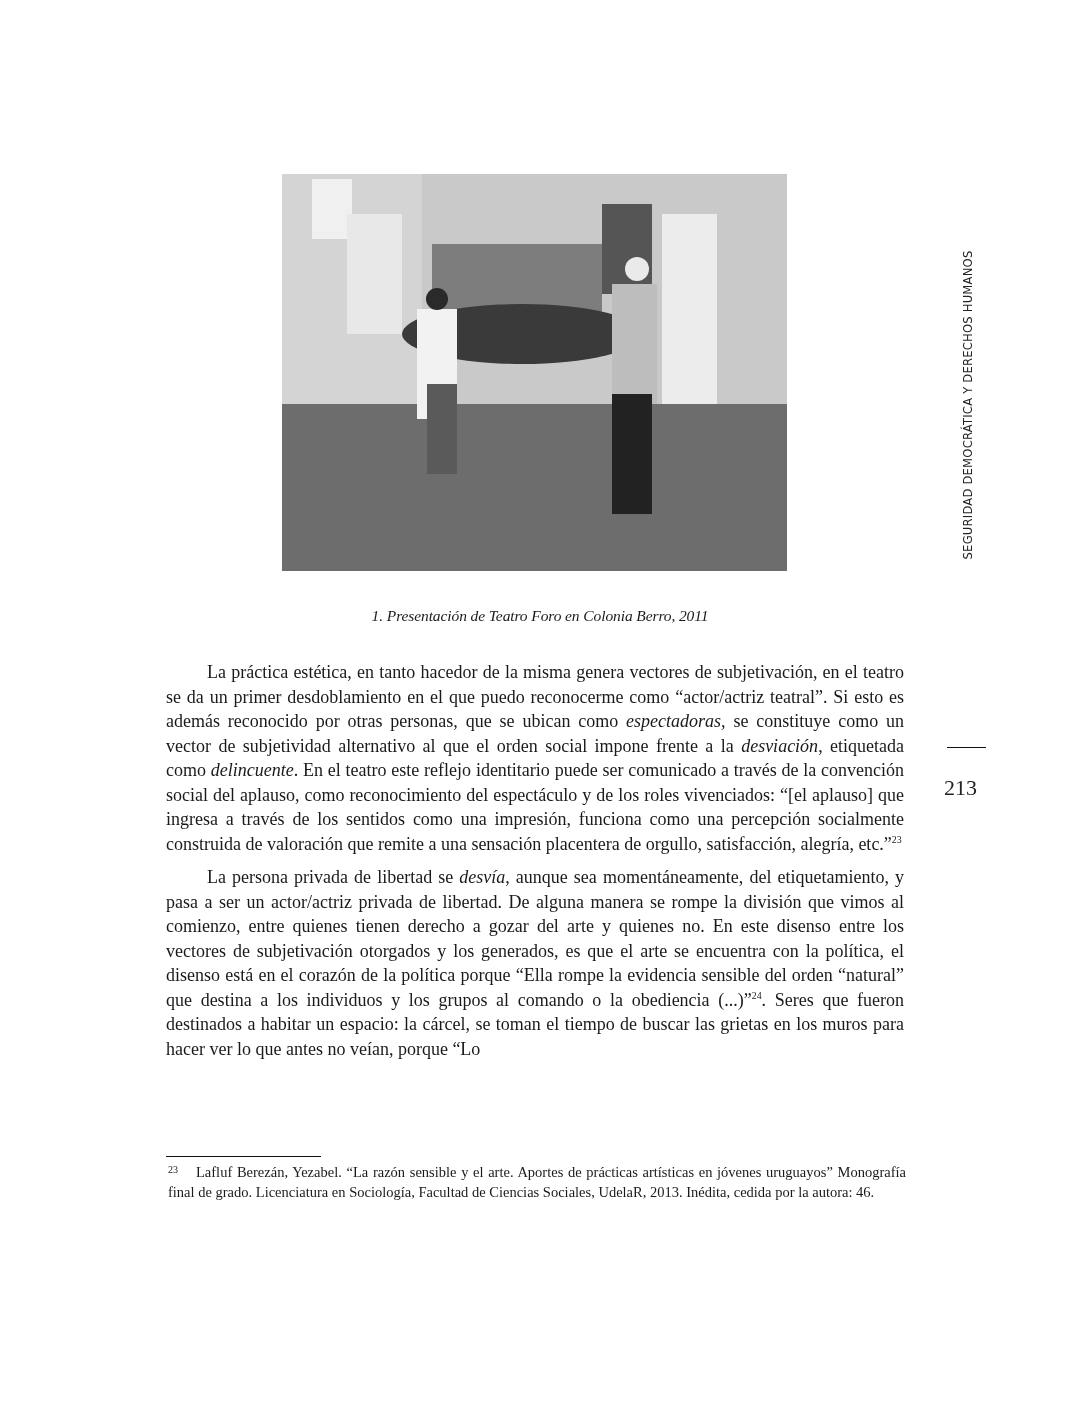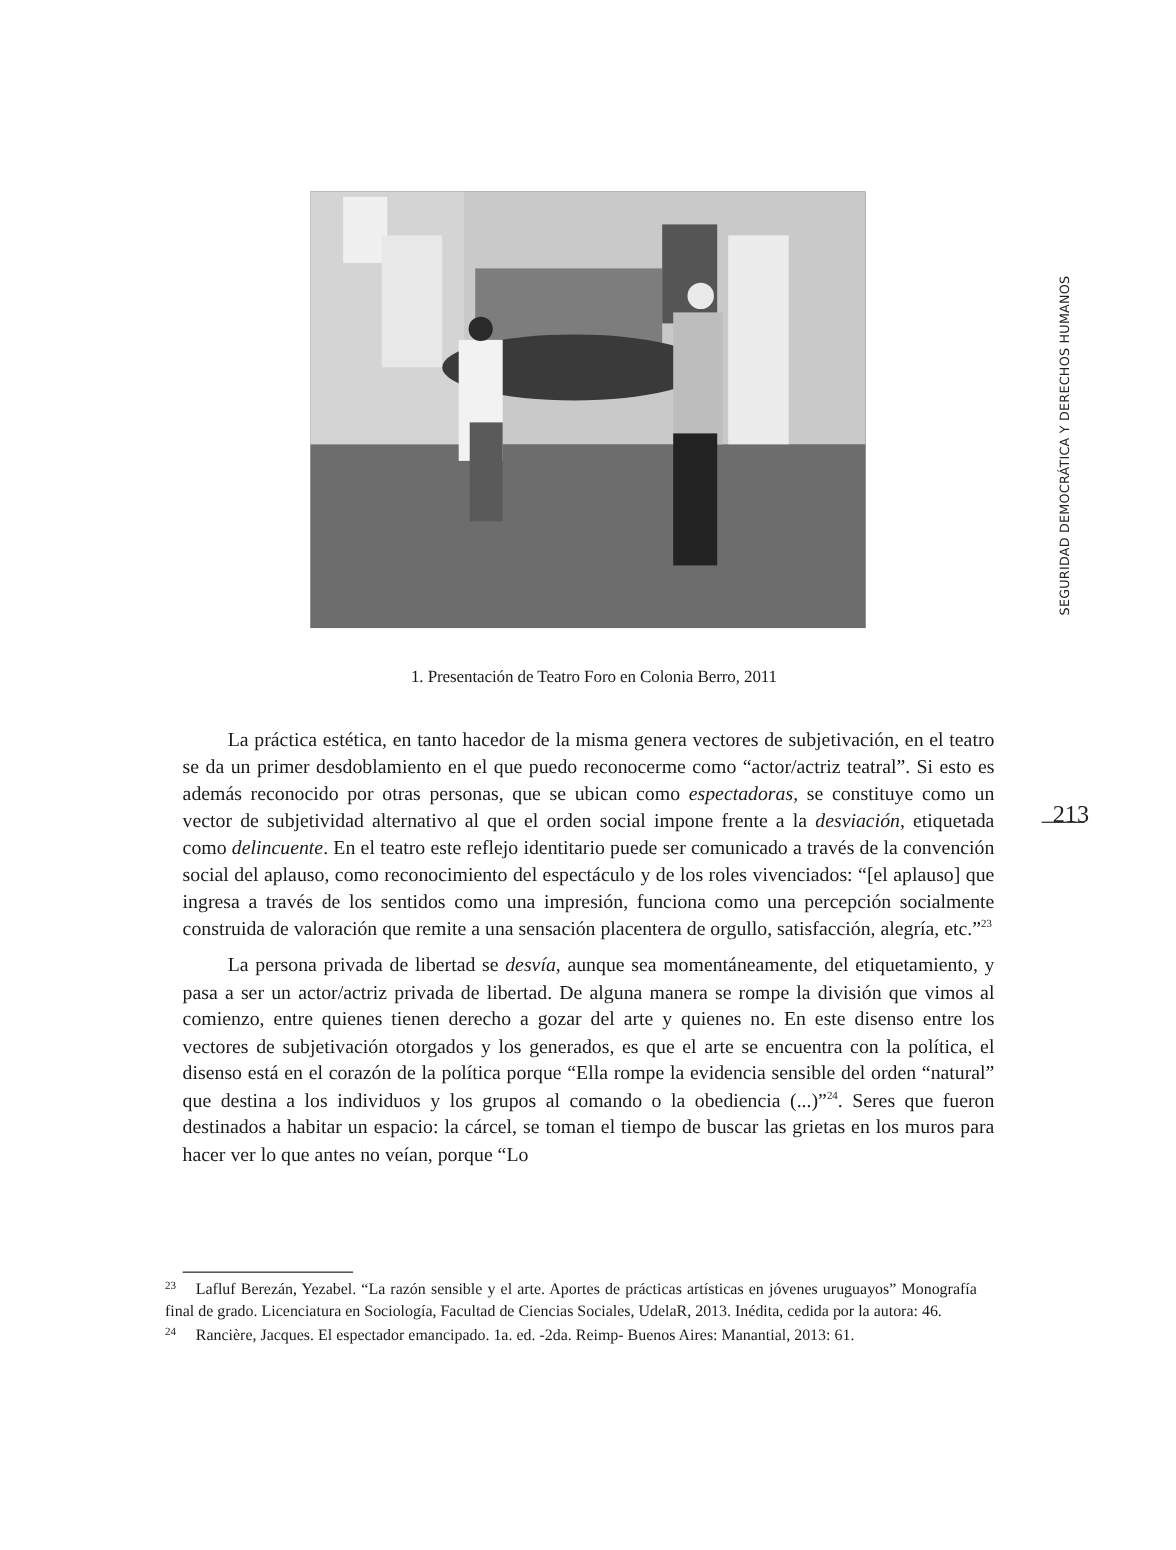--- a/index.html
+++ b/index.html
@@ -7,49 +7,49 @@
     width: 1069px; height: 1409px; position: relative; overflow: hidden;
     font-family: "Liberation Serif", "DejaVu Serif", serif; color: #1a1a1a;
   }
   .photo {
     position: absolute; left: 282px; top: 174px; width: 505px; height: 397px;
     background: #8a8a8a; overflow: hidden;
   }
   .photo svg { width: 100%; height: 100%; display: block; }
   .caption {
     position: absolute; left: 160px; width: 760px; top: 607px;
-    text-align: center; font-size: 15.5px; letter-spacing: -0.1px;
+    text-align: center; font-size: 15.5px; letter-spacing: -0.1px; font-style: italic;
   }
   .body-text {
     position: absolute; left: 166px; width: 738px; top: 660px;
     font-size: 18px; line-height: 24.5px; text-align: justify;
   }
   .body-text p { margin: 0 0 9px 0; text-indent: 41px; }
   .body-text sup, .fn sup { font-size: 0.55em; vertical-align: super; line-height: 0; }
   .fn-rule {
     position: absolute; left: 166px; top: 1156px; width: 155px; height: 0;
     border-top: 1.4px solid #111;
   }
   .footnotes {
-    position: absolute; left: 150px; width: 738px; top: 1160px;
+    position: absolute; left: 168px; width: 738px; top: 1160px;
     font-size: 14.5px; line-height: 19.5px; text-align: justify;
   }
   .fn { margin: 0; }
   .fn .num { display: inline-block; width: 28px; font-size: 10px; vertical-align: 4px; }
   .running-head {
     position: absolute; left: 968px; top: 405px;
     transform: translate(-50%, -50%) rotate(-90deg);
     white-space: nowrap; font-family: "DejaVu Sans", sans-serif;
     font-size: 11.6px; letter-spacing: 0.2px; color: #222;
   }
   .page-num-rule {
     position: absolute; left: 947px; top: 747px; width: 39px; border-top: 1.4px solid #111;
   }
   .page-num {
-    position: absolute; left: 944px; top: 727px; width: 46px; text-align: right;
+    position: absolute; left: 944px; top: 775px; width: 46px; text-align: left;
     font-size: 22px; color: #222;
   }
 </style>
 </head>
 <body>
 
 <div class="photo">
   <svg viewBox="0 0 505 397" preserveAspectRatio="none">
     <rect x="0" y="0" width="505" height="397" fill="#9a9a9a"></rect>
     <rect x="0" y="0" width="505" height="230" fill="#c9c9c9"></rect>
@@ -79,20 +79,17 @@
   <p>
     <span>La persona privada de libertad se </span><em>desvía</em><span>, aunque sea momentáneamente, del etiquetamiento, y pasa a ser un actor/actriz privada de libertad. De alguna manera se rompe la división que vimos al comienzo, entre quienes tienen derecho a gozar del arte y quienes no. En este disenso entre los vectores de subjetivación otorgados y los generados, es que el arte se encuentra con la política, el disenso está en el corazón de la política porque “Ella rompe la evidencia sensible del orden “natural” que destina a los individuos y los grupos al comando o la obediencia (...)”</span><sup>24</sup><span>. Seres que fueron destinados a habitar un espacio: la cárcel, se toman el tiempo de buscar las grietas en los muros para hacer ver lo que antes no veían, porque “Lo</span>
   </p>
 </div>
 
 <div class="fn-rule"></div>
 <div class="footnotes">
   <p class="fn">
     <span class="num">23</span><span>Lafluf Berezán, Yezabel. “La razón sensible y el arte. Aportes de prácticas artísticas en jóvenes uruguayos” Monografía final de grado. Licenciatura en Sociología, Facultad de Ciencias Sociales, UdelaR, 2013. Inédita, cedida por la autora: 46.</span>
   </p>
-  <p class="fn">
-    <span class="num">24</span><span>Rancière, Jacques. El espectador emancipado. 1a. ed. -2da. Reimp- Buenos Aires: Manantial, 2013: 61.</span>
-  </p>
 </div>
 
 <div class="running-head">SEGURIDAD DEMOCRÁTICA Y DERECHOS HUMANOS</div>
 <div class="page-num-rule"></div>
 <div class="page-num">213</div>
 
 </body></html>

